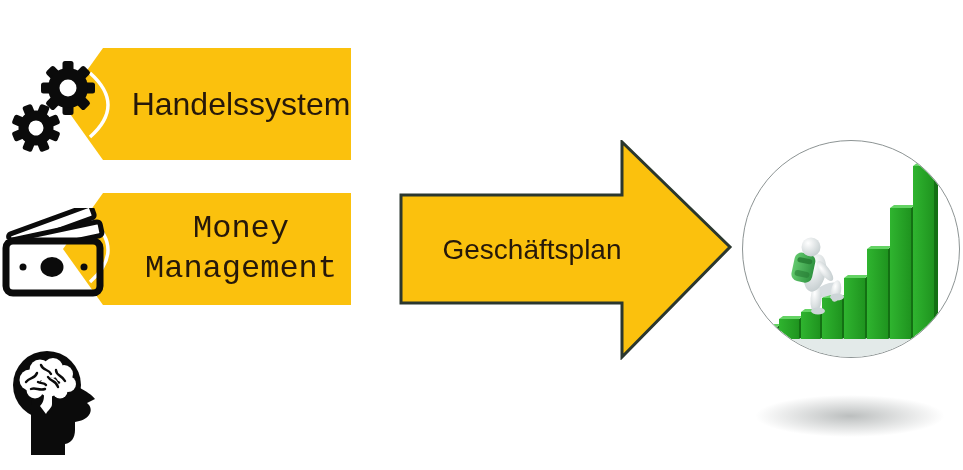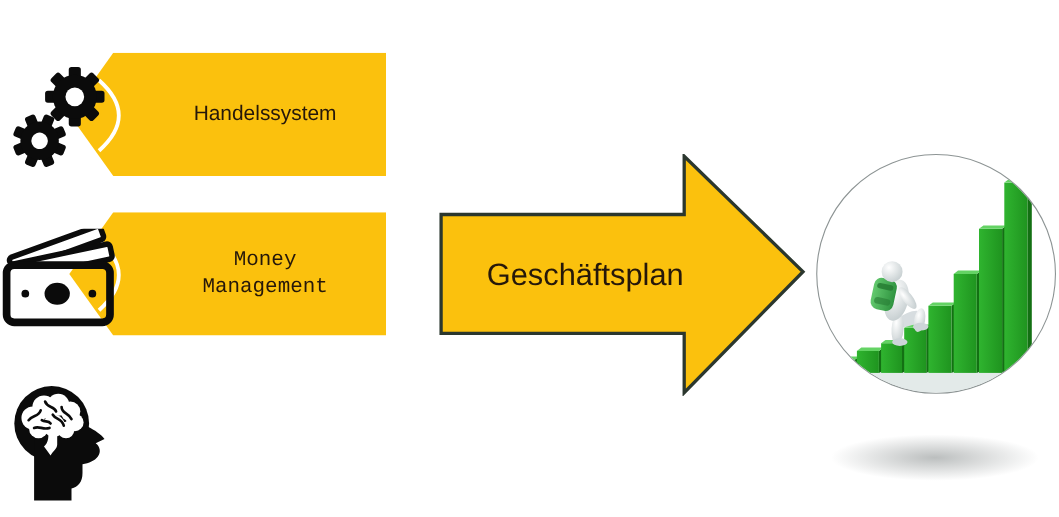--- a/index.html
+++ b/index.html
@@ -5,21 +5,21 @@
   html,body{margin:0;padding:0;background:#fff;}
   .stage{
     position:relative;width:963px;height:470px;background:#ffffff;
     font-family:"Liberation Sans", sans-serif;overflow:hidden;
   }
   .tag{position:absolute;width:300px;height:112px;}
   .tag svg{position:absolute;left:0;top:0;}
   .tag-label{
     position:absolute;left:84px;right:4px;top:0;bottom:0;
     display:flex;align-items:center;justify-content:center;text-align:center;
-    font-size:19px;line-height:1.25;color:#26180a;white-space:pre-line;
+    font-size:32px;line-height:1.25;color:#26180a;white-space:pre-line;
   }
   .icon-svg{position:absolute;}
   .arrow-svg{position:absolute;left:398px;top:140px;}
   .arrow-label{
     position:absolute;left:412px;top:195px;width:240px;height:110px;
     display:flex;align-items:center;justify-content:center;
     font-size:28px;color:#26180a;
   }
   .circle-illustration{
     position:absolute;left:742px;top:140px;width:216px;height:216px;

